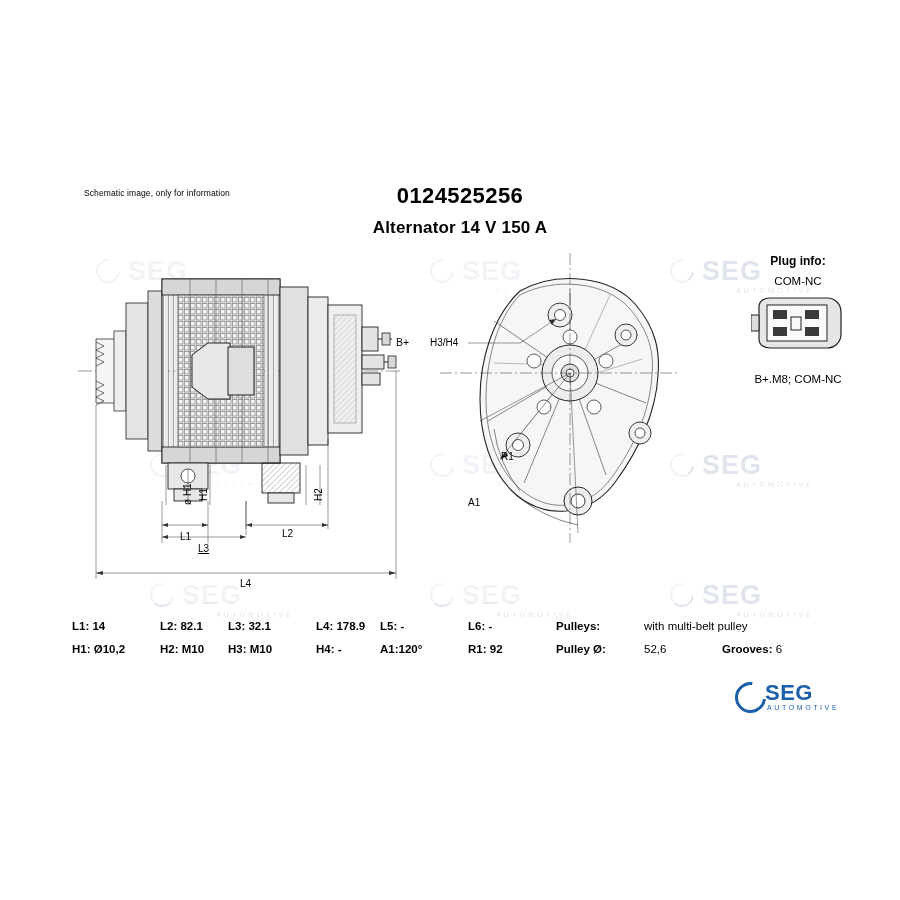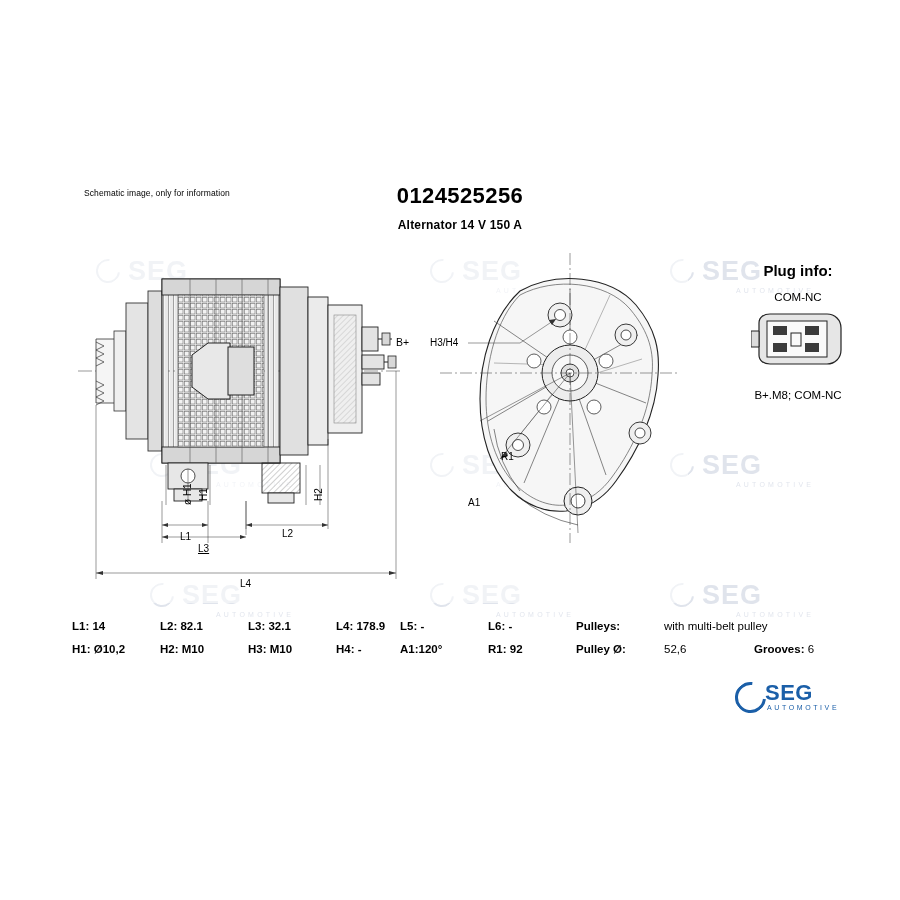--- a/index.html
+++ b/index.html
@@ -39,21 +39,21 @@
     width: 420px;
     text-align: center;
   }
   .part-number {
     font-size: 22px;
     font-weight: bold;
     letter-spacing: 0.4px;
     line-height: 1.25;
   }
   .part-desc {
-    font-size: 12px;
+    font-size: 17px;
     font-weight: bold;
     letter-spacing: 0.2px;
     margin-top: 8px;
   }
 
   
   .wm {
     position: absolute;
     opacity: 0.30;
     pointer-events: none;
@@ -127,22 +127,22 @@
 
   
   .info {
     position: absolute;
     left: 700px;
     top: 250px;
     width: 196px;
     text-align: center;
   }
   .info h3 {
-    margin: 12px;
-    font-size: 15px;
+    margin: 4px;
+    font-size: 12px;
     font-weight: bold;
   }
   .info .val {
     font-size: 11.5px;
     margin-top: 7px;
   }
   .plug-wrap {
     margin-top: 8px;
     display: flex;
     justify-content: center;
@@ -160,28 +160,28 @@
   }
   .specs .row {
     display: flex;
     align-items: baseline;
     height: 23px;
   }
   .specs .c {
     white-space: nowrap;
   }
   .c1 { width: 88px; }
-  .c2 { width: 88px; }
+  .c2 { width: 68px; }
   .c3 { width: 88px; }
   .c4 { width: 64px; }
   .c5 { width: 88px; }
   .c6 { width: 88px; }
   .c7 { width: 88px; }
   .c8 { width: 150px; font-weight: normal; }
-  .c8b { width: 90px; font-weight: normal; }
+  .c8b { width: 78px; font-weight: normal; }
   .c9 { width: 90px; }
   .thin { font-weight: normal; }
 
   
   .logo {
     position: absolute;
     left: 735px;
     top: 678px;
     width: 120px;
     height: 46px;

